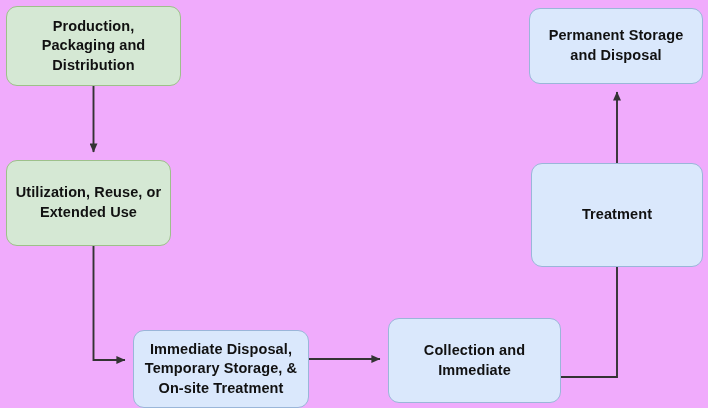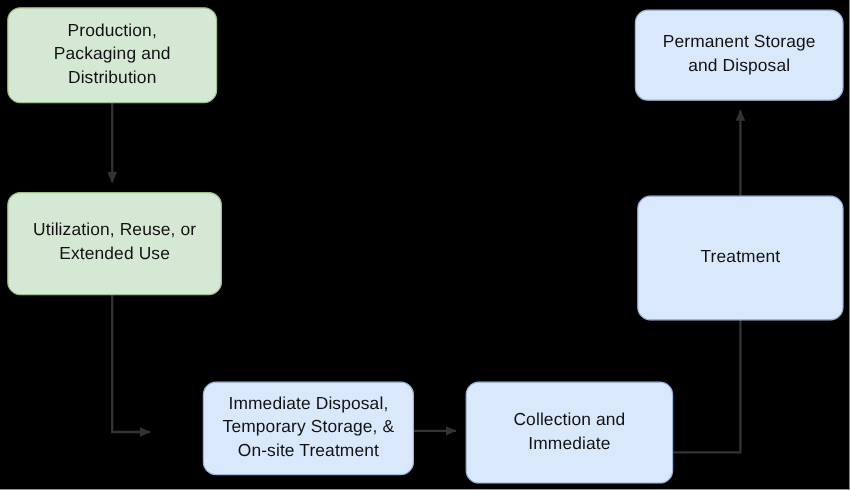--- a/index.html
+++ b/index.html
@@ -4,23 +4,24 @@
 <style>
   html, body {
     margin: 0;
     padding: 0;
     background: #ffffff;
   }
   #canvas {
     position: relative;
     width: 708px;
     height: 408px;
-    background: #000000;
+    background: #f0abfc;
     font-family: "Liberation Sans", sans-serif;
     overflow: hidden;
+    font-weight: bold;
   }
   .node {
     position: absolute;
     box-sizing: border-box;
     border-radius: 11px;
     display: flex;
     align-items: center;
     justify-content: center;
     text-align: center;
     font-size: 14.5px;
@@ -65,24 +66,24 @@
         <path d="M 309 359 L 380 359" stroke-linecap="butt" stroke-linejoin="miter" marker-end="url(#arrowhead)"></path>
         <path d="M 561 377 L 617 377 L 617 255" stroke-linecap="butt" stroke-linejoin="miter" marker-end="url(#arrowhead)"></path>
         <path d="M 617 163 L 617 92" stroke-linecap="butt" stroke-linejoin="miter" marker-end="url(#arrowhead)"></path>
       </g>
   </svg>
 
   <div class="node node-green" style="left:6px; top:6px; width:175px; height:80px;">Production,
 Packaging and
 Distribution</div>
 
-  <div class="node node-green" style="left:6px; top:160px; width:179px; height:86px;">Utilization, Reuse, or
+  <div class="node node-green" style="left:6px; top:160px; width:165px; height:86px;">Utilization, Reuse, or
 Extended Use</div>
 
-  <div class="node node-blue" style="left:133px; top:318px; width:176px; height:78px;margin-left:36px;">Immediate Disposal,
+  <div class="node node-blue" style="left:133px; top:330px; width:176px; height:78px;">Immediate Disposal,
 Temporary Storage, &amp;
 On-site Treatment</div>
 
   <div class="node node-blue" style="left:388px; top:318px; width:173px; height:85px;">Collection and
 Immediate</div>
 
   <div class="node node-blue" style="left:531px; top:163px; width:172px; height:104px;">Treatment</div>
 
   <div class="node node-blue" style="left:529px; top:8px; width:174px; height:76px;">Permanent Storage
 and Disposal</div>

